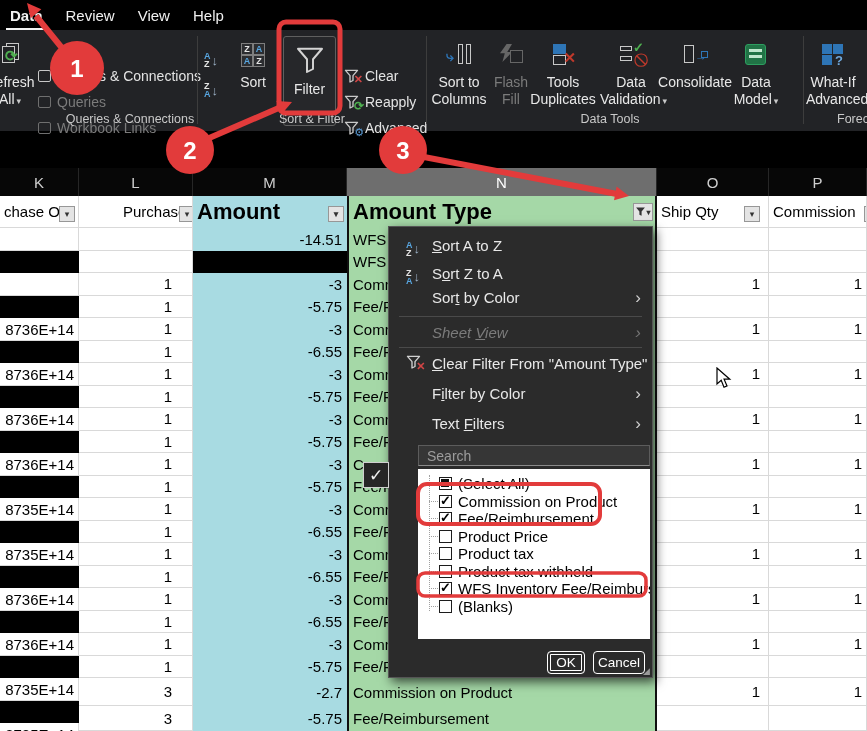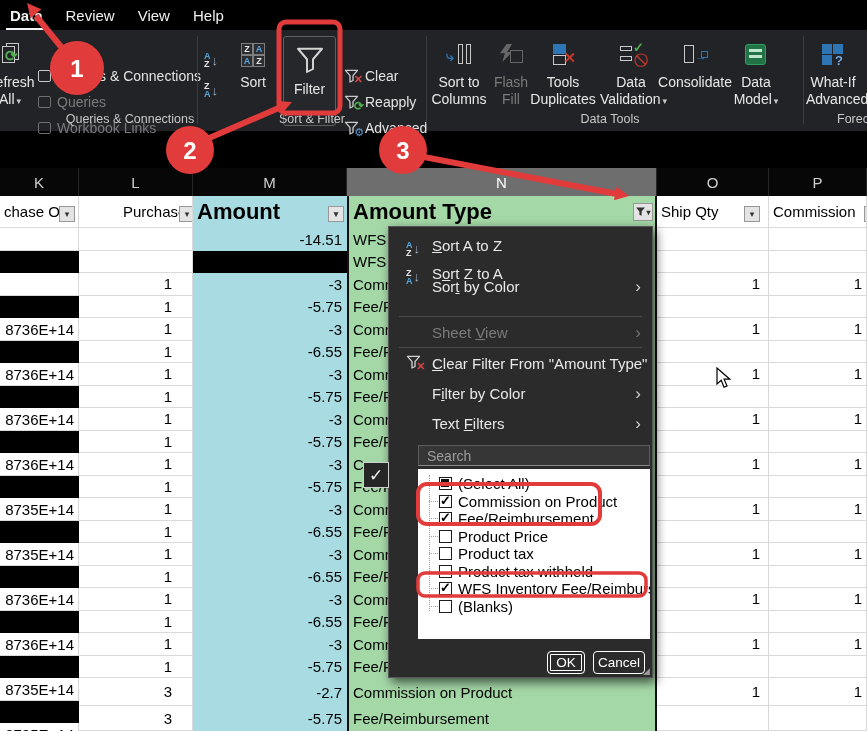--- a/index.html
+++ b/index.html
@@ -57,21 +57,21 @@
   .fbtn{position:absolute;width:16px;height:16px;background:#e4e4e4;border:1px solid #979797;
         display:flex;align-items:center;justify-content:center;font-size:9px;color:#333;}
   .fbtn-funnel{width:20px;height:18px;}
 
   
   .fmenu{position:absolute;left:388px;top:226px;width:265px;height:452px;background:#2b2b2b;
          border:1px solid #555;box-shadow:3px 4px 10px rgba(0,0,0,.65);color:#e8e8e8;font-size:15px;}
   .mitem{position:absolute;left:1px;right:1px;height:28px;display:flex;align-items:center;padding-left:10px;cursor:default;}
   .mitem .mic{width:26px;display:inline-flex;justify-content:center;margin-right:6px;flex:0 0 26px;}
   .mitem .sub{position:absolute;right:10px;font-size:17px;color:#cfcfcf;line-height:1;}
-  .mitem.disabled,.mitem.disabled .sub{color:#757575;}
+  .mitem.disabled,.mitem.disabled .sub{color:#757575;font-style:italic;}
   .msep{position:absolute;left:10px;right:10px;height:1px;background:#4a4a4a;}
   .msearch{position:absolute;left:29px;top:218px;width:232px;height:21px;background:#363636;
            border:1px solid #5c5c5c;border-bottom-color:#8a8a8a;color:#ddd;font-size:14px;padding:0 8px;
            font-family:"Liberation Sans",sans-serif;outline:none;}
   .msearch::placeholder{color:#9c9c9c;}
   .mlist{position:absolute;left:29px;top:242px;width:232px;height:170px;background:#fff;color:#000;overflow:hidden;}
   .vtree{position:absolute;left:11px;top:6px;bottom:28px;width:0;border-left:1px dotted #a0a0a0;}
   .litem{position:absolute;left:0;height:17px;display:flex;align-items:center;font-size:15px;white-space:nowrap;}
   .litem .dots{width:9px;border-top:1px dotted #a0a0a0;margin-left:11px;}
   .cbx{width:13px;height:13px;border:1.4px solid #1c1c1c;background:#fff;margin:0 6px 0 1px;position:relative;flex:0 0 13px;}
@@ -543,21 +543,21 @@
           <span><span class="sorticon">
               <span class="col">
                 <span class="lw">Z</span>
                 <span class="lb">A</span>
               </span>
               <span class="ar">↓</span>
             </span></span>
         </span>
         <span>S<u>o</u>rt Z to A</span>
       </div>
-      <div class="mitem" style="top: 45px;">
+      <div class="mitem" style="top: 56px;">
         <span class="mic"></span>
         <span>Sor<u>t</u> by Color</span>
         <span class="sub">›</span>
       </div>
       <div class="msep" style="top: 89px;"></div>
       <div class="mitem disabled" style="top: 91px;">
         <span class="mic"></span>
         <span>Sheet <u>V</u>iew</span>
         <span class="sub">›</span>
       </div>

